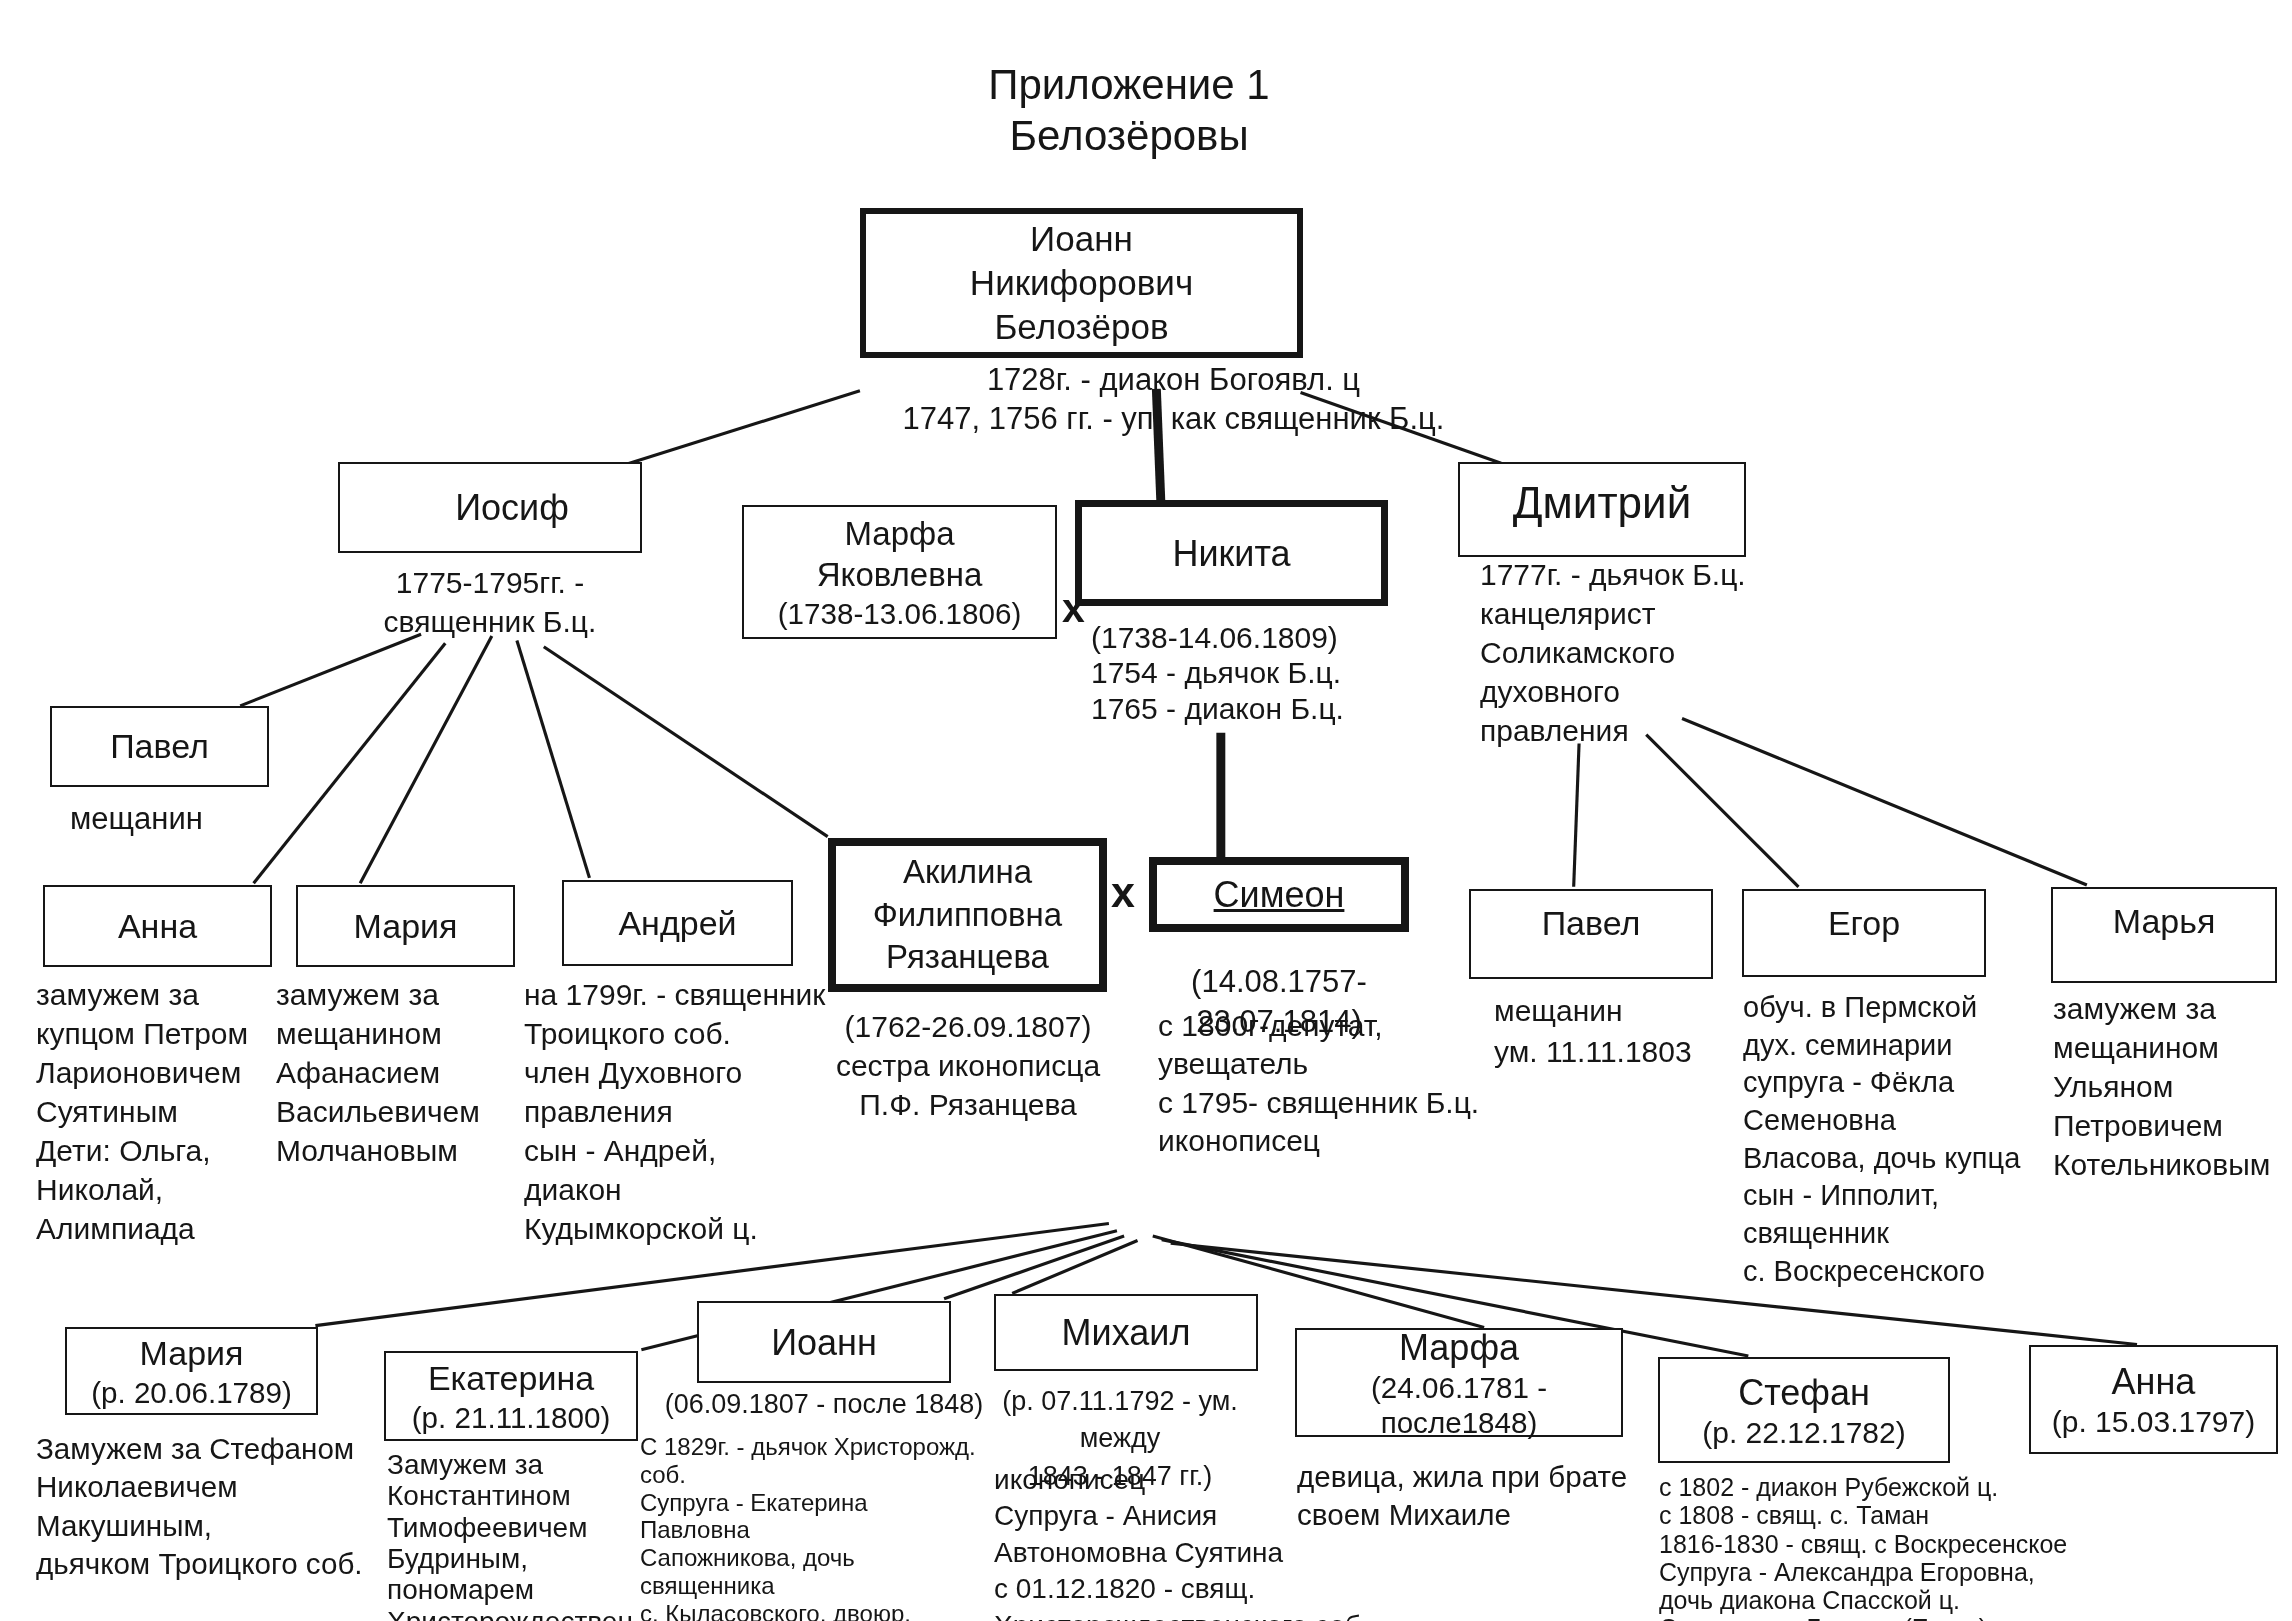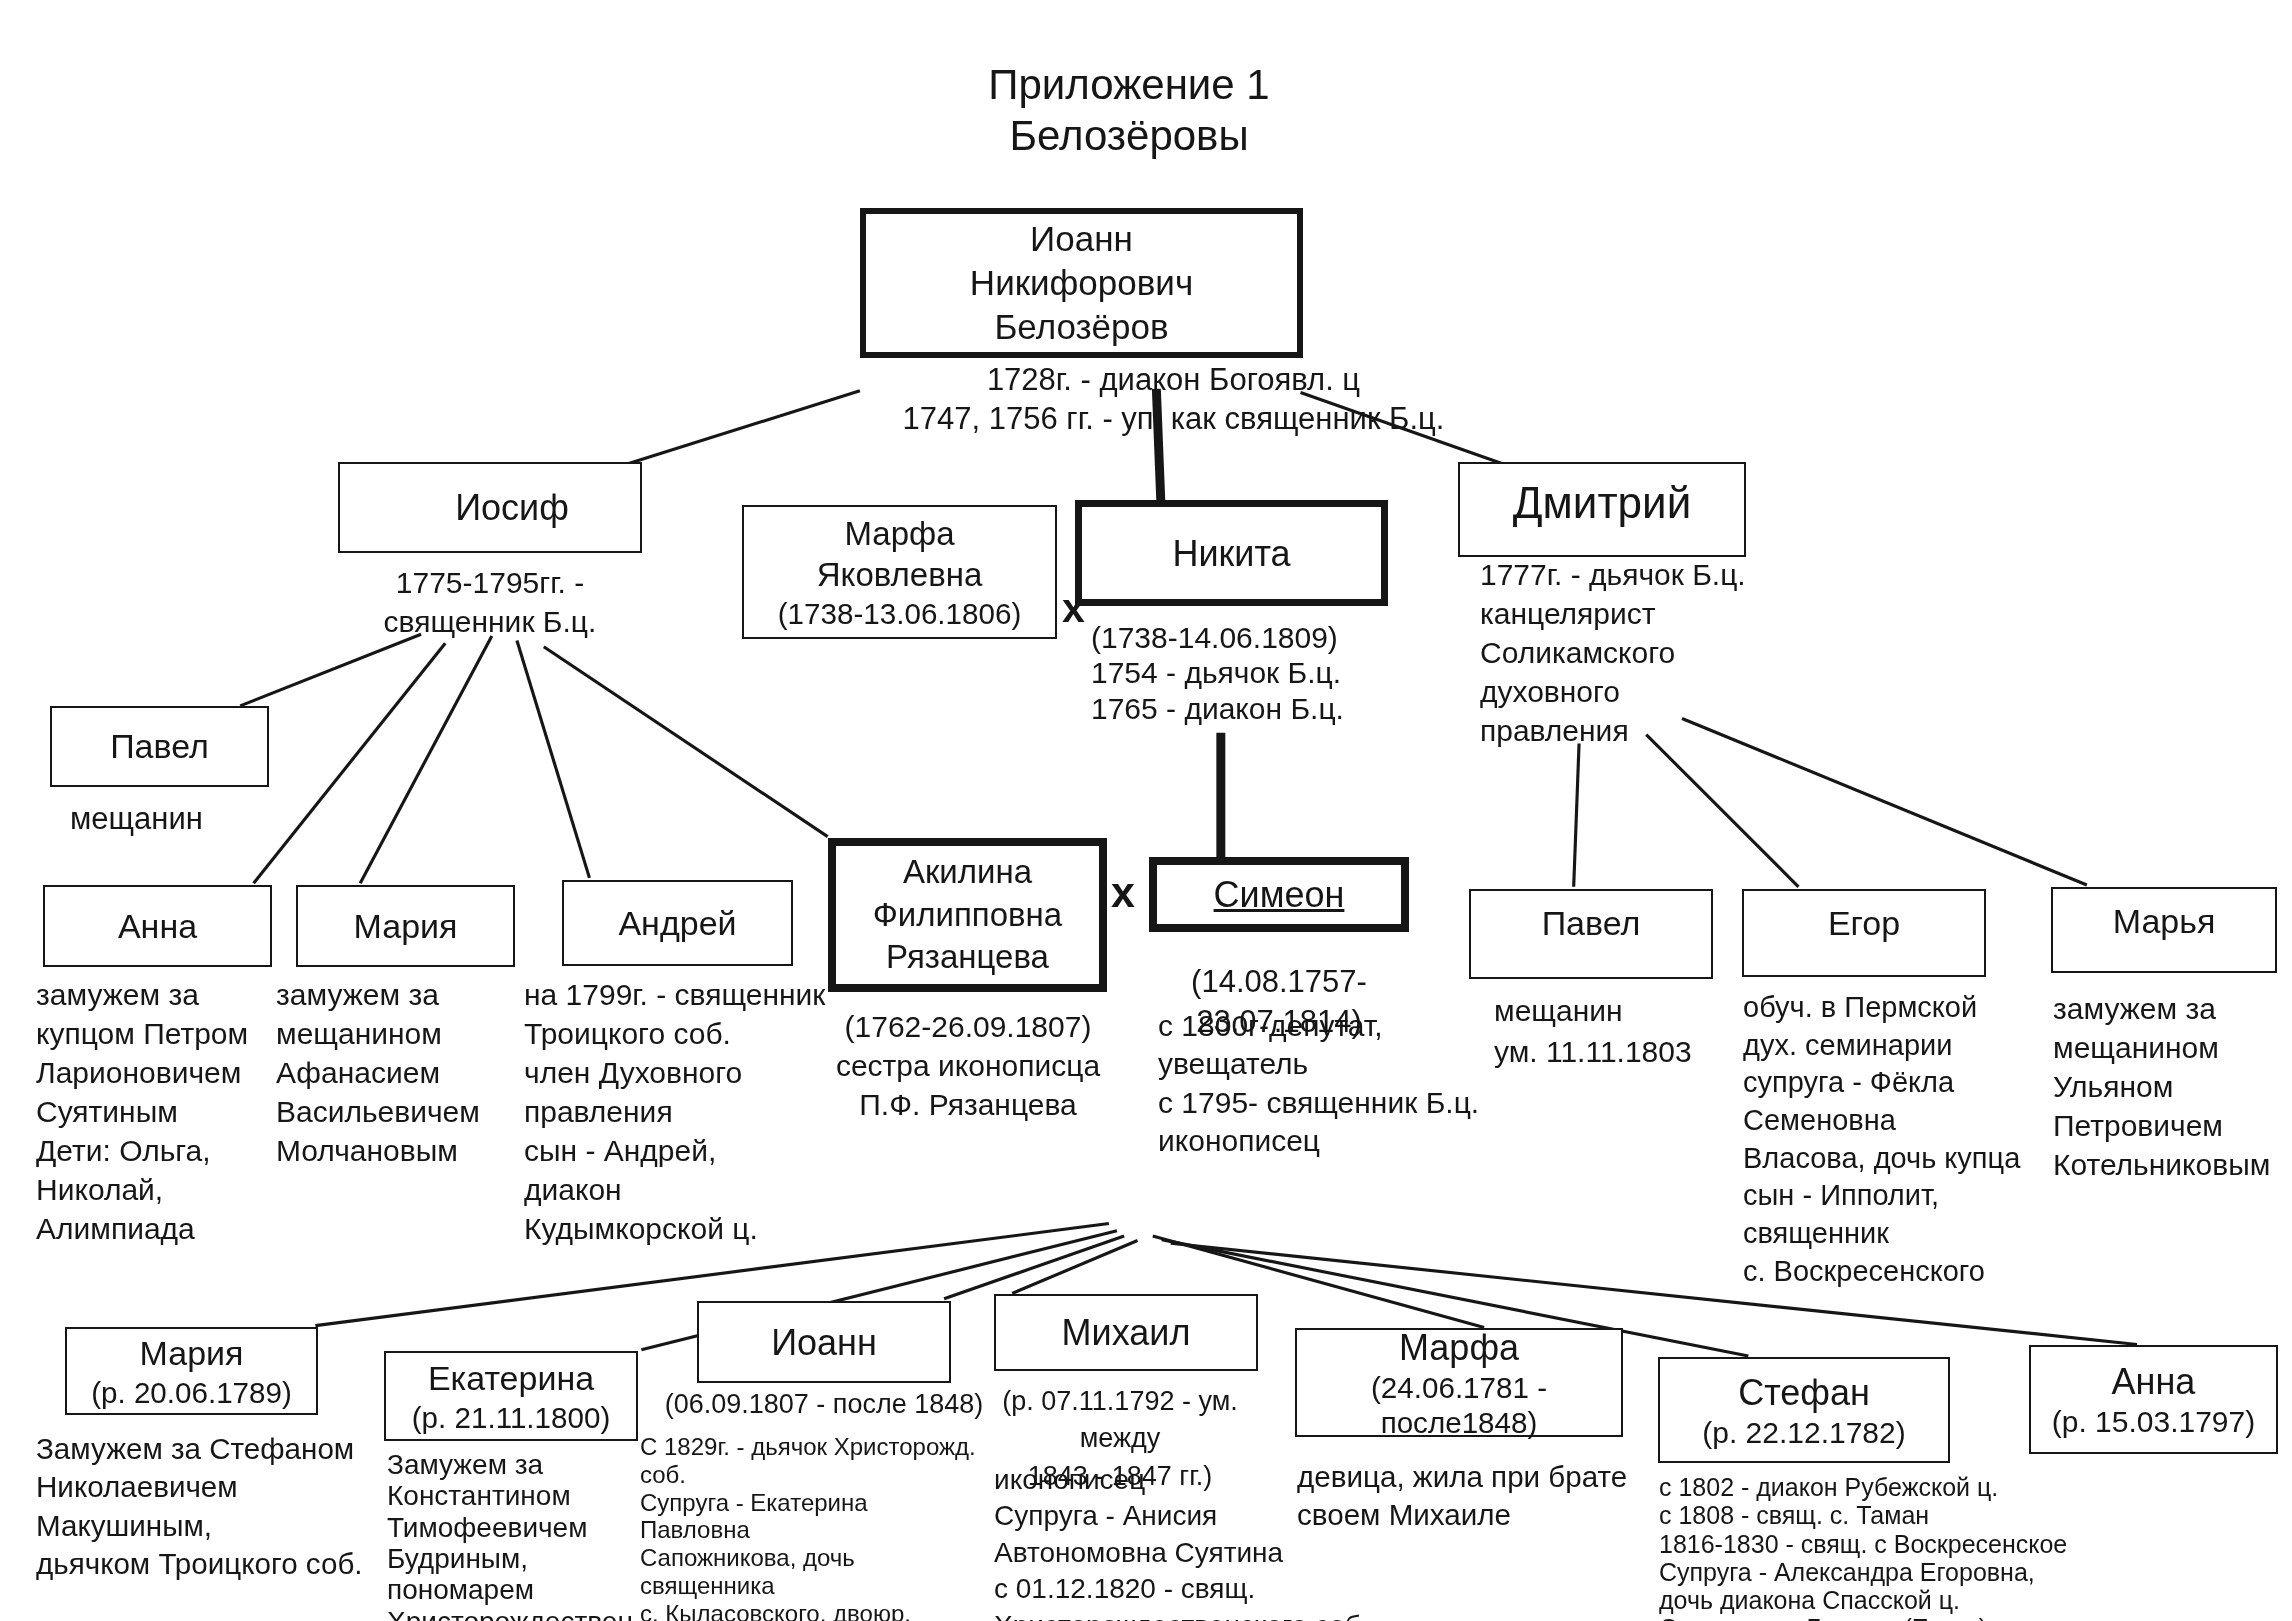--- a/index.html
+++ b/index.html
@@ -161,21 +161,21 @@
   </div>
   <div class="txt" style="left:1743px;top:953px;width:296px;font-size:29px;line-height:1.3;">обуч. в Пермской
 дух. семинарии
 супруга - Фёкла
 Семеновна
 Власова, дочь купца
 сын - Ипполит,
 священник
 с. Воскресенского</div>
 
-  <div class="box topalign" style="left:2051px;top:851px;width:226px;height:86px;">
+  <div class="box topalign" style="left:2051px;top:851px;width:226px;height:96px;">
     <div class="nm" style="font-size:34px;">Марья</div>
   </div>
   <div class="txt" style="left:2053px;top:953px;width:251px;font-size:30px;line-height:1.3;">замужем за
 мещанином
 Ульяном
 Петровичем
 Котельниковым</div>
 
   <div class="box" style="left:65px;top:1291px;width:253px;height:88px;">
     <div class="nm" style="font-size:34px;">Мария</div>

